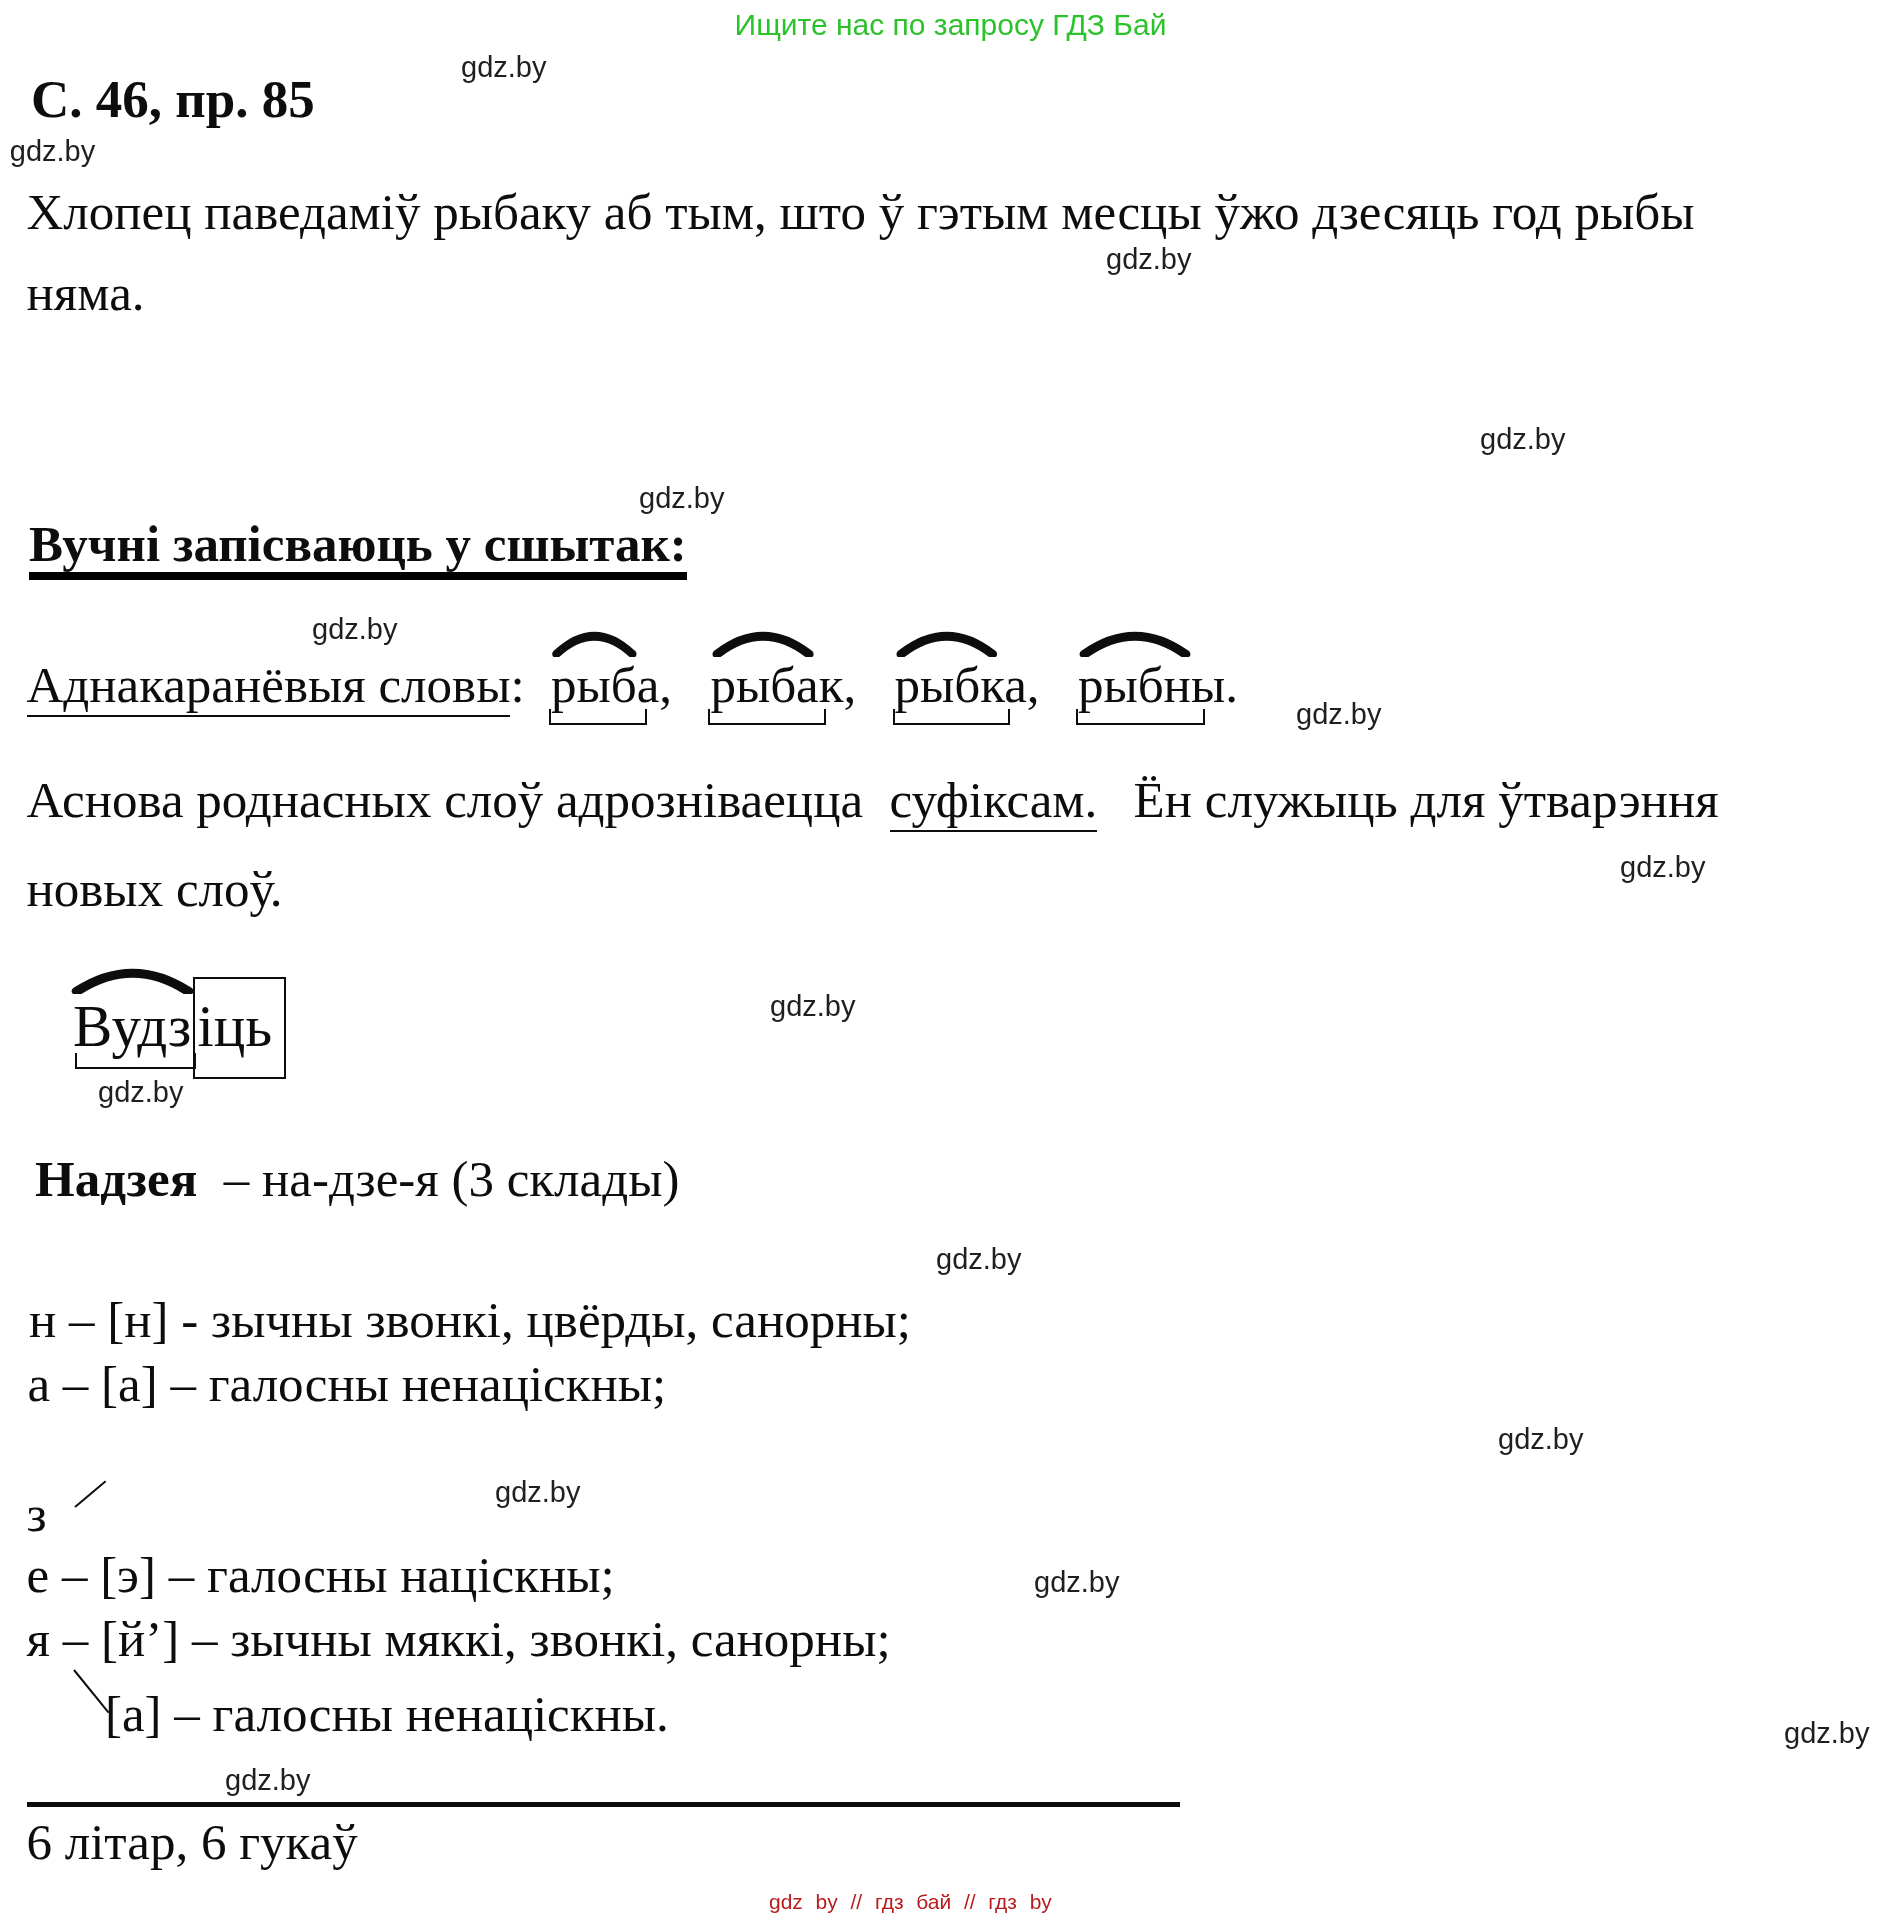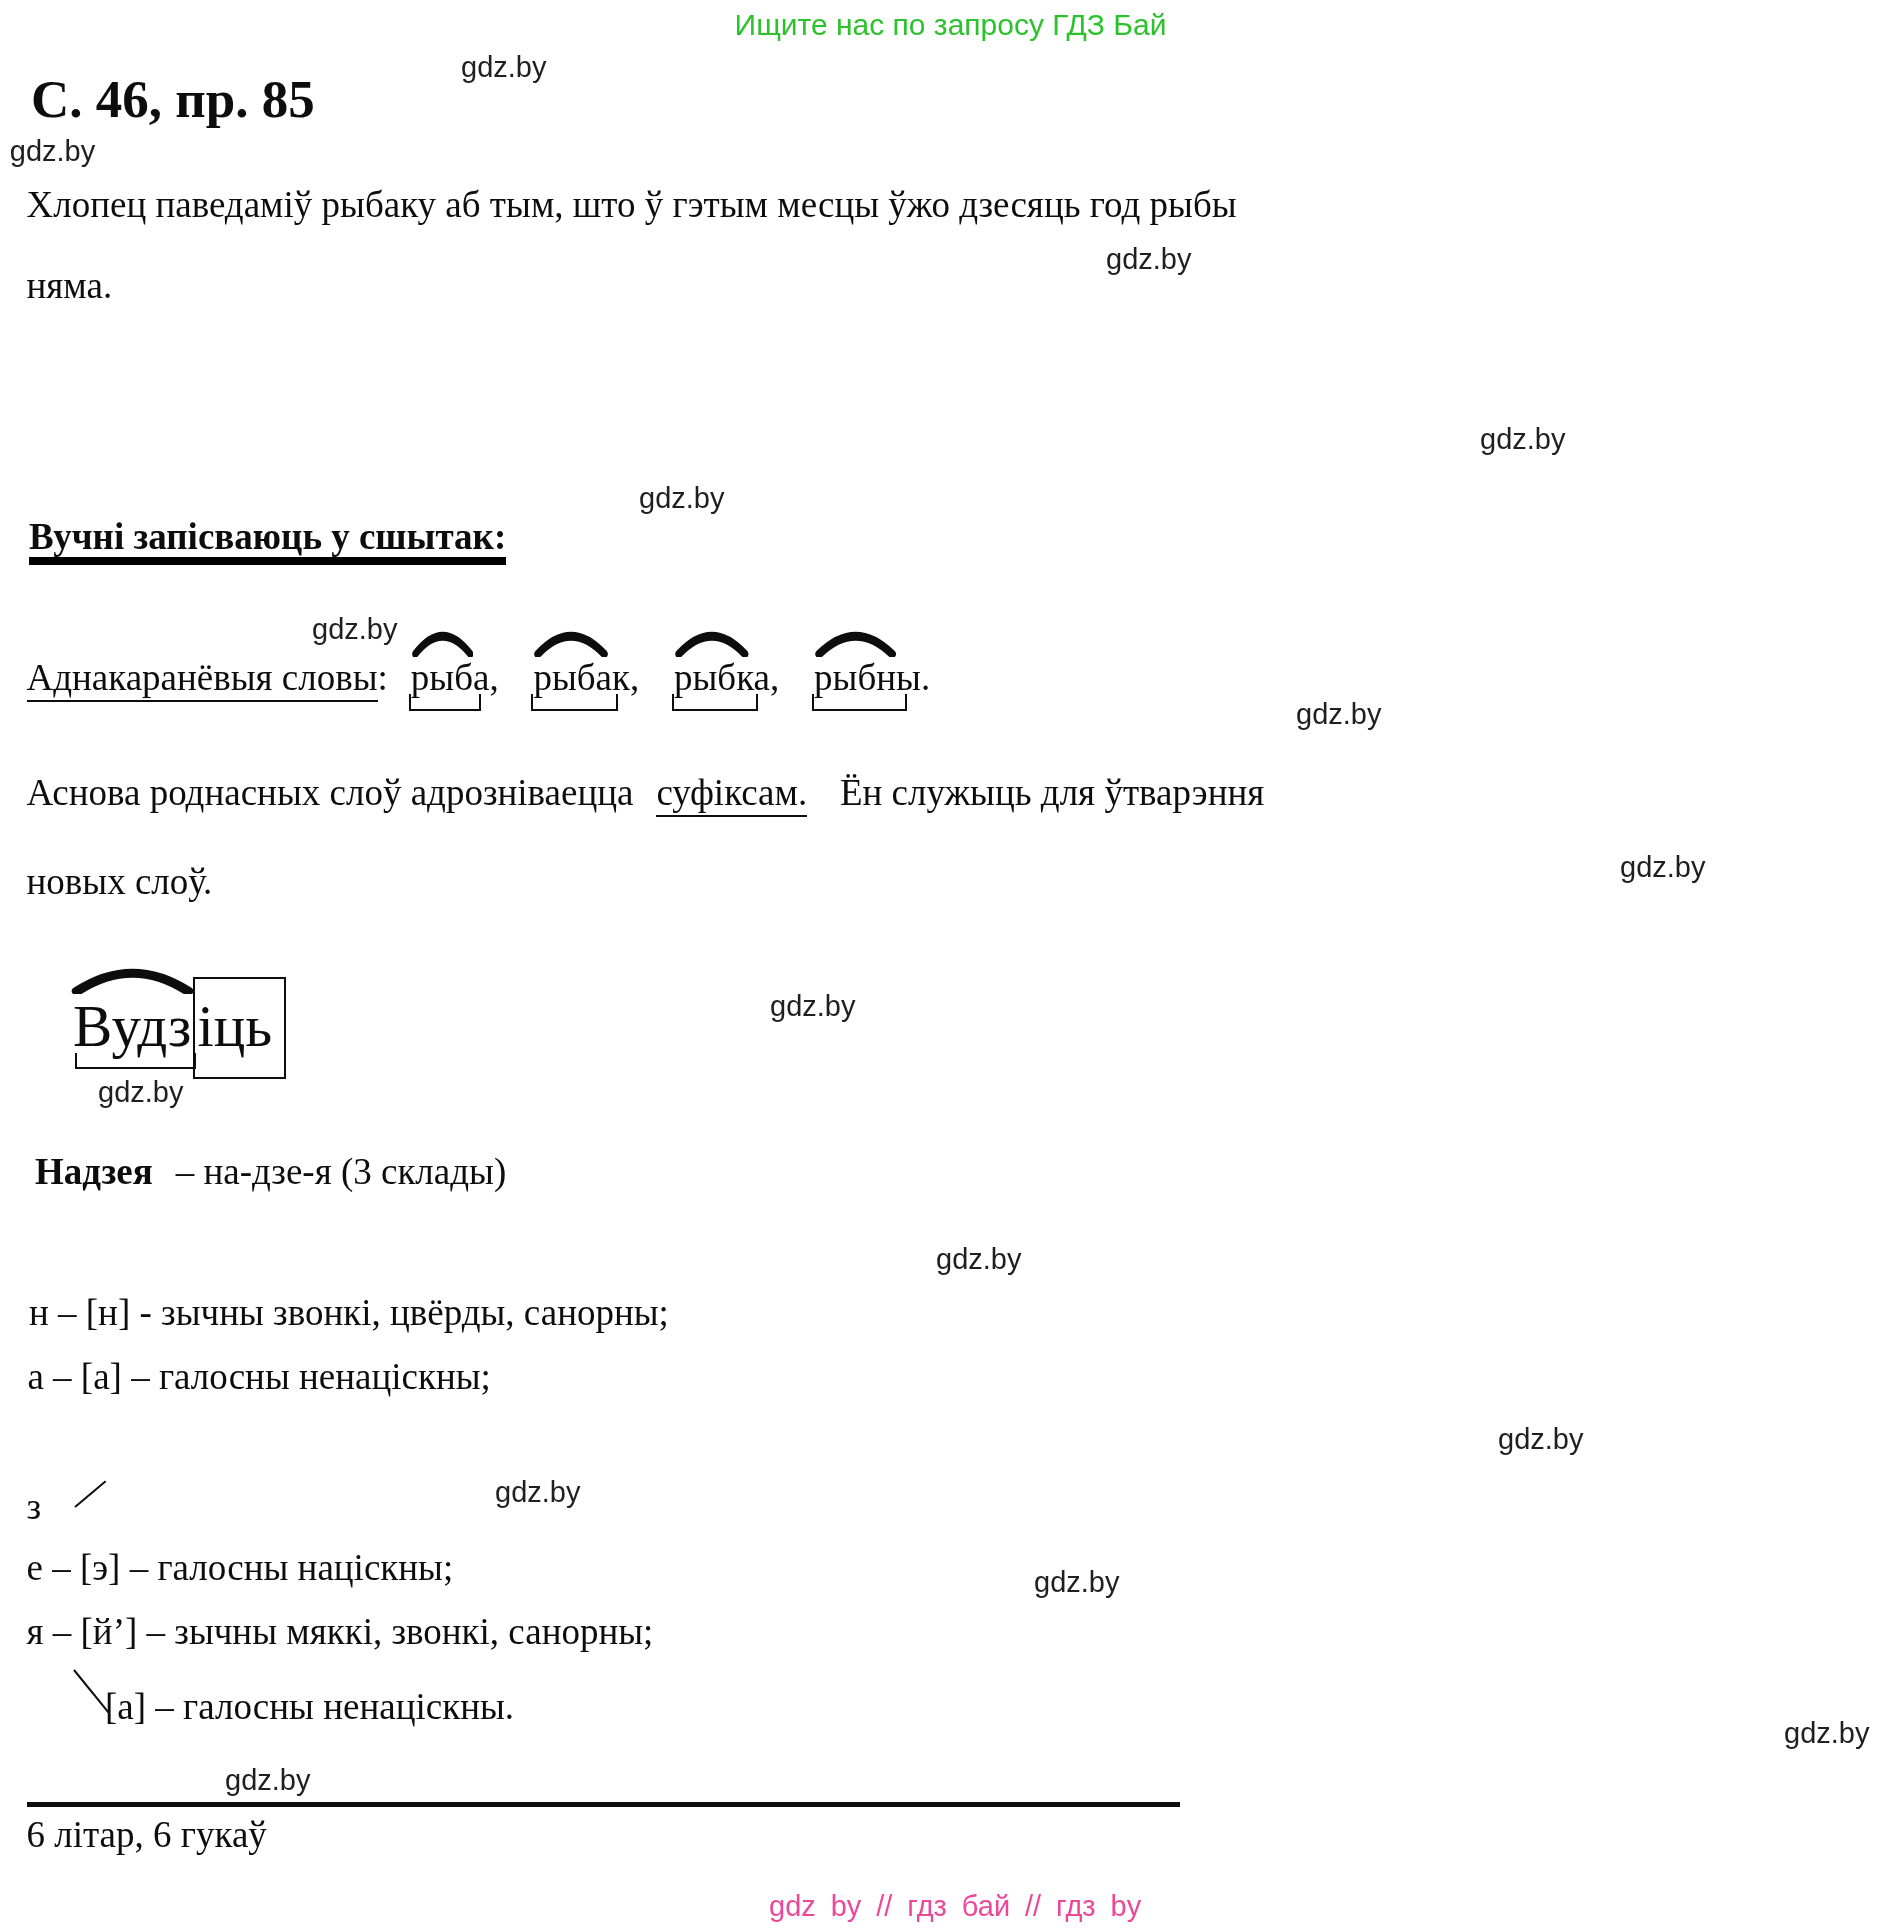--- a/index.html
+++ b/index.html
@@ -25,21 +25,21 @@
     font-size:29px;color:#1f1f1f;white-space:nowrap;
   }
   
   .title{
     position:absolute;left:31px;top:69px;
     font-size:53px;font-weight:bold;white-space:nowrap;
   }
   
   .tline{
     position:absolute;
-    font-size:37px;line-height:1.05;white-space:nowrap;
+    font-size:51px;line-height:1.05;white-space:nowrap;
   }
   .b{font-weight:bold;}
   .gap{margin-left:13.7px;}
   .gap2{margin-left:23.5px;}
   
   .u3{border-bottom:2.9px solid #0d0d0d;padding-bottom:2px;}
   .section-h{
     font-weight:bold;
     border-bottom:8.8px solid #000;
     padding-bottom:0;
@@ -69,21 +69,21 @@
     position:absolute;width:39px;height:0;
     border-top:2.9px solid #0d0d0d;
     transform-origin:left center;
   }
   
   .hr{position:absolute;background:#0d0d0d;}
   
   .footer{
     position:absolute;left:769px;top:1890px;
     font-family:"Liberation Sans", sans-serif;
-    font-size:29px;color:#ec4899;
+    font-size:21px;color:#b91c1c;
     word-spacing:6.9px;white-space:nowrap;
   }
 </style>
 </head>
 <body>
 
 <div id="page">
 
   <div class="banner">Ищите нас по запросу ГДЗ Бай</div>
 

